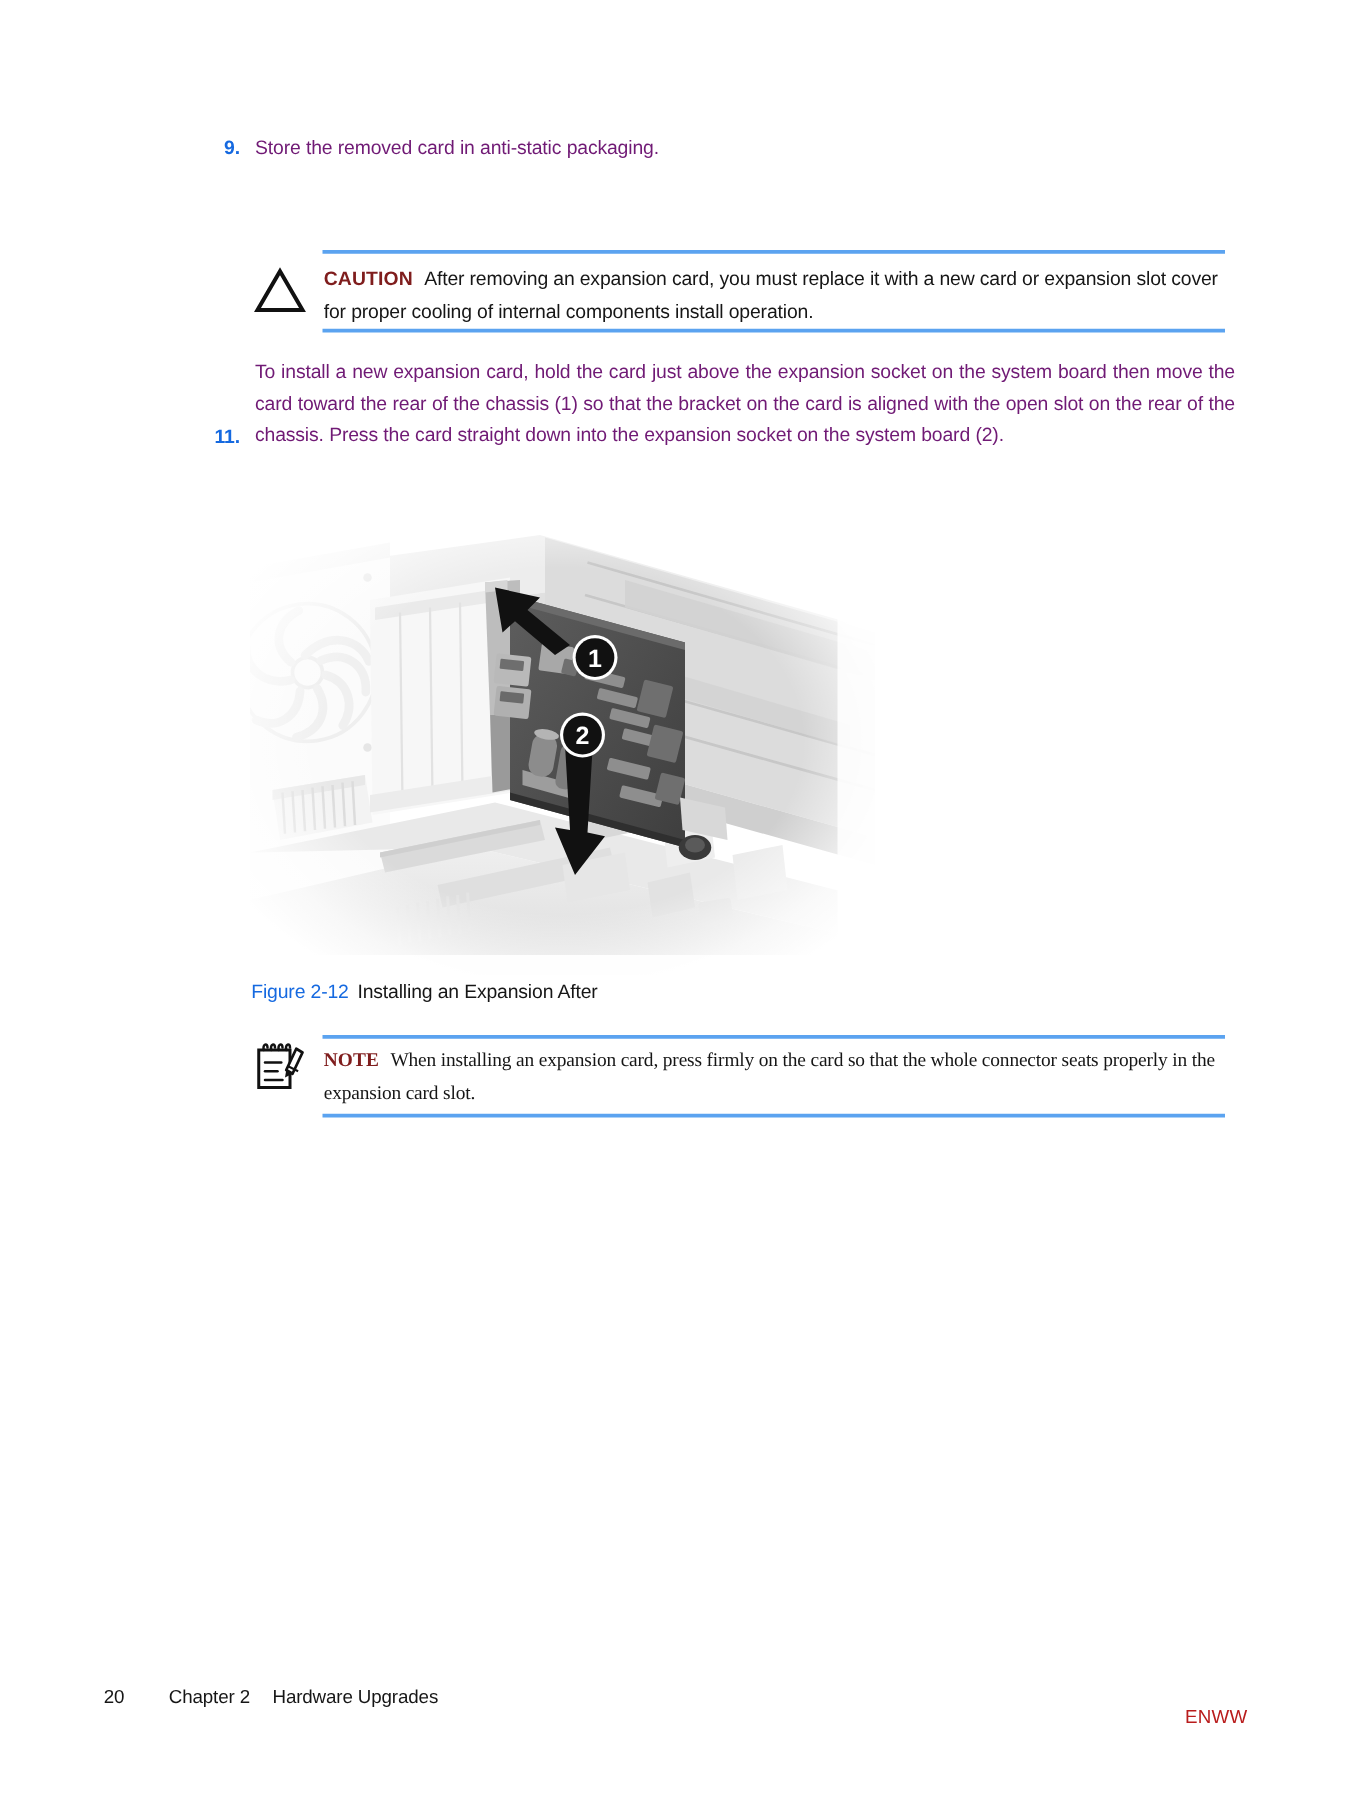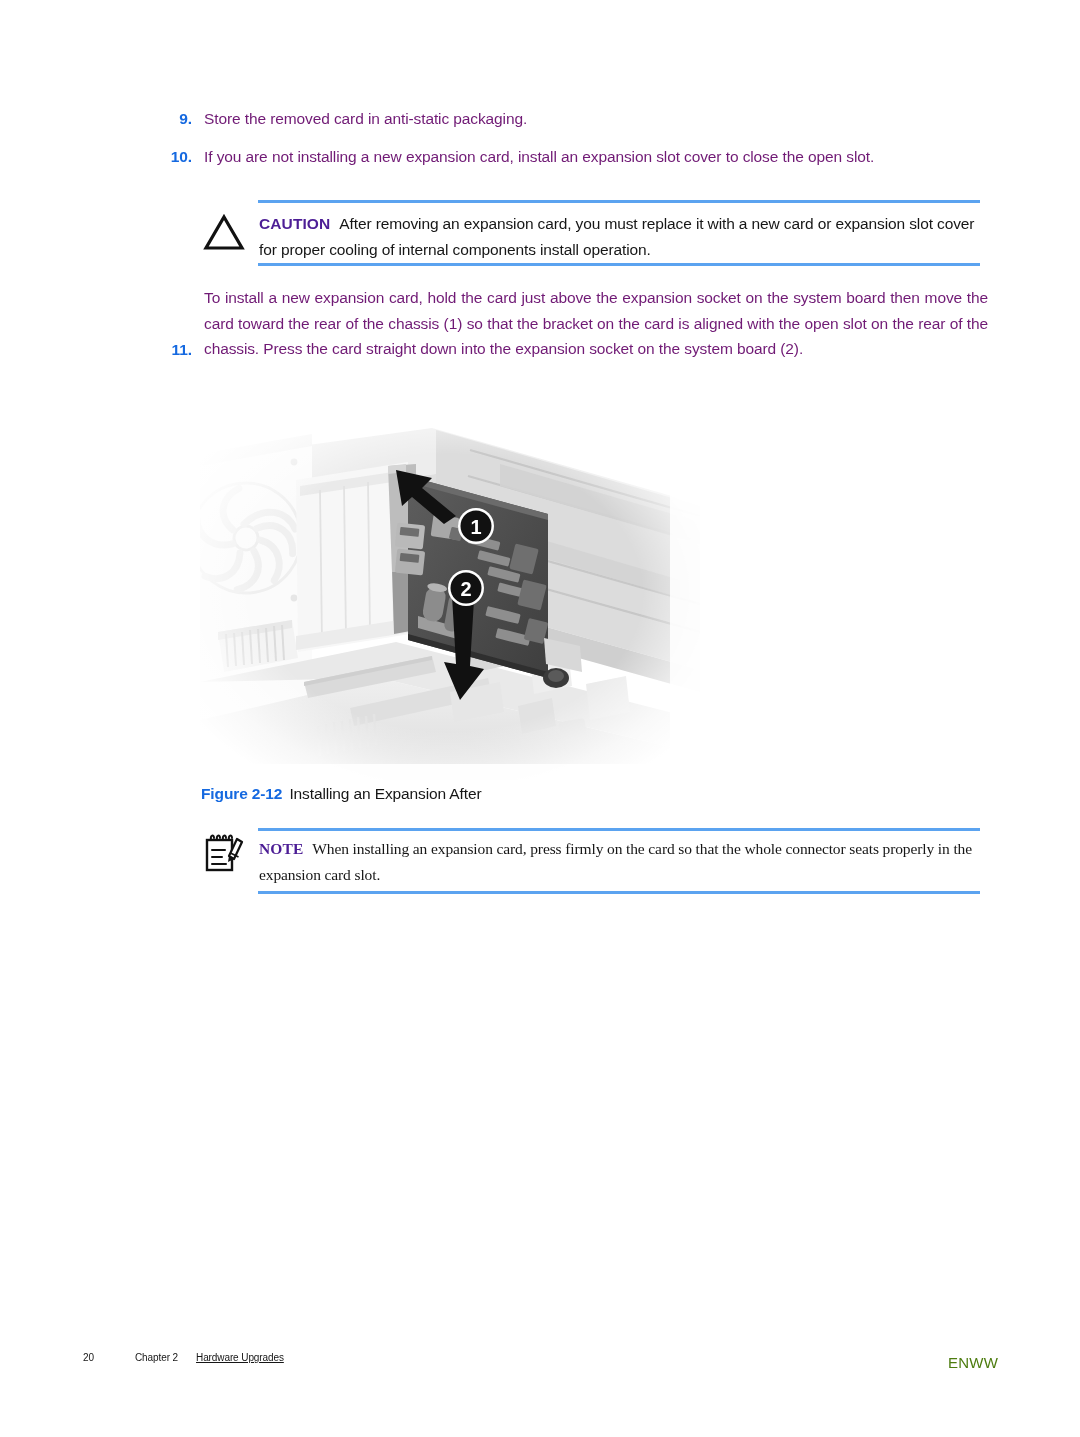--- a/index.html
+++ b/index.html
@@ -76,21 +76,21 @@
     position: absolute;
     left: 259px;
     width: 720px;
     font-size: 15.5px;
     line-height: 25.5px;
     color: #161616;
     letter-spacing: -0.12px;
   }
   .admon-label {
     font-weight: bold;
-    color: #4c1d95;
+    color: #7f1d1d;
     letter-spacing: 0.1px;
   }
   .admon-label + .admon-sp { display: inline-block; width: 9px; }
 
   
   #caution .admon-rule.top    { top: 200px; }
   #caution .admon-rule.bottom { top: 263px; }
   #caution .admon-icon        { top: 209px; }
   #caution .admon-text        { top: 211px; }
 
@@ -118,71 +118,66 @@
     position: absolute;
     left: 201px;
     top: 783px;
     font-size: 15.5px;
     line-height: 22px;
     color: #161616;
     letter-spacing: -0.12px;
     white-space: nowrap;
   }
   #figure-caption .fig-label {
-    font-weight: bold;
+    font-weight: normal;
     color: #1569e0;
   }
   #figure-caption .fig-sp { display: inline-block; width: 7px; }
 
   
   #footer {
     position: absolute;
     left: 0;
     top: 1347px;
     width: 1080px;
     height: 24px;
   }
   #footer .f-left {
     position: absolute;
     left: 83px;
     top: 0;
-    font-size: 10px;
+    font-size: 15px;
     line-height: 22px;
     color: #161616;
     letter-spacing: -0.1px;
     white-space: nowrap;
-    text-decoration: underline;
   }
   #footer .f-pg  { display: inline-block; width: 52px; }
   #footer .f-ch  { display: inline-block; }
   #footer .f-gap { display: inline-block; width: 18px; }
   #footer .f-right {
     position: absolute;
     right: 82px;
-    top: 5px;
+    top: 16px;
     font-size: 15px;
     line-height: 22px;
-    color: #4d7c0f;
+    color: #b91c1c;
     letter-spacing: 0.2px;
   }
 </style>
 </head>
 <body>
 
 <div class="page">
 
   <div class="list-item" id="item9">
     <div class="list-num">9.</div>
     <div class="list-body">Store the removed card in anti-static packaging.</div>
   </div>
 
-  <div class="list-item" id="item10">
-    <div class="list-num">10.</div>
-    <div class="list-body">If you are not installing a new expansion card, install an expansion slot cover to close the open slot.</div>
-  </div>
 
   <div class="admon" id="caution">
     <div class="admon-rule top"></div>
     <div class="admon-icon">
       <svg viewBox="0 0 46 46" width="46" height="46" aria-hidden="true">
         <path d="M23 8 L41 39 L5 39 Z" fill="none" stroke="#111111" stroke-width="3.2" stroke-linejoin="miter"></path>
       </svg>
     </div>
     <div class="admon-text">
       <span class="admon-label">CAUTION</span><span class="admon-sp"></span><span>After removing an expansion card, you must replace it with a new card or expansion slot cover for proper cooling of internal components install operation.</span>

